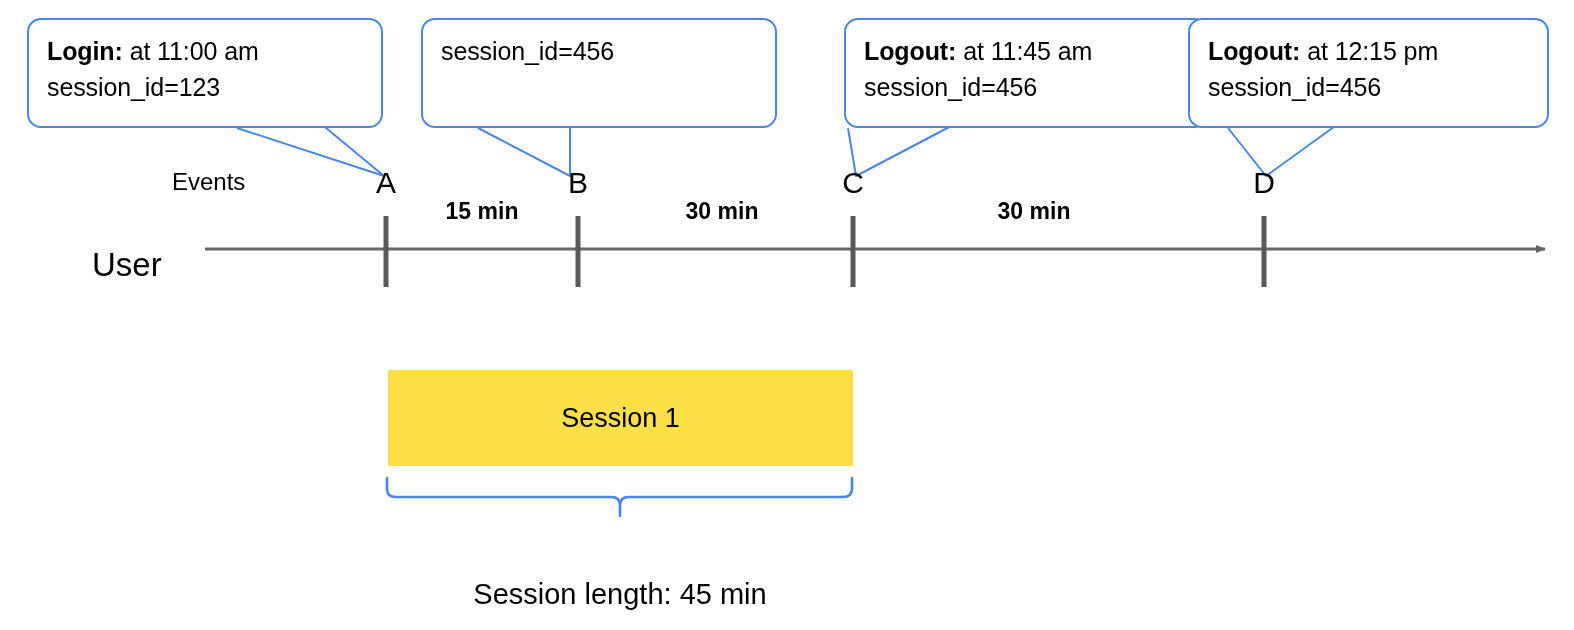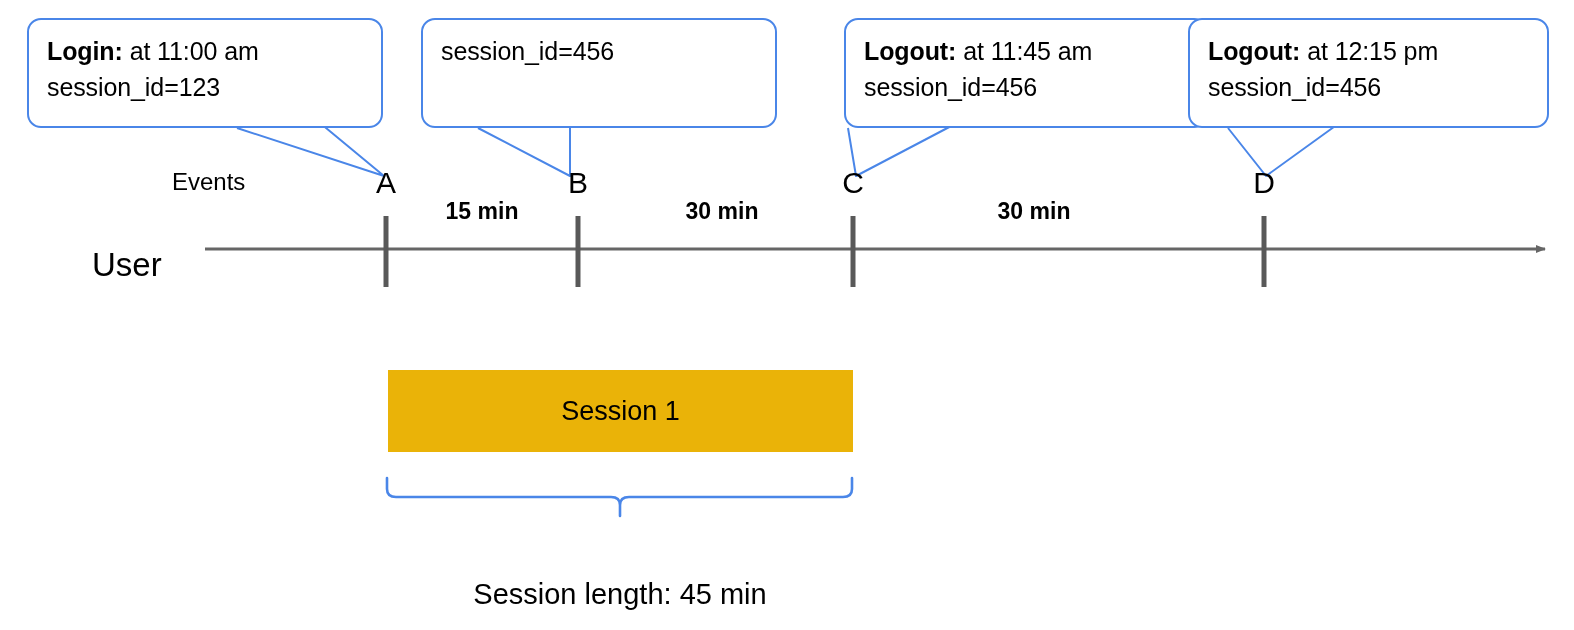--- a/index.html
+++ b/index.html
@@ -86,22 +86,22 @@
     white-space: nowrap;
     font-weight: bold;
   }
 
   
   #session-bar {
     position: absolute;
     left: 388px;
     top: 370px;
     width: 465px;
-    height: 82px;
-    background: #eab308;
+    height: 96px;
+    background: #fde047;
     display: flex;
     align-items: center;
     justify-content: center;
     font-size: 27px;
     color: #000000;
   }
 
   
   #session-length-caption {
     position: absolute;

